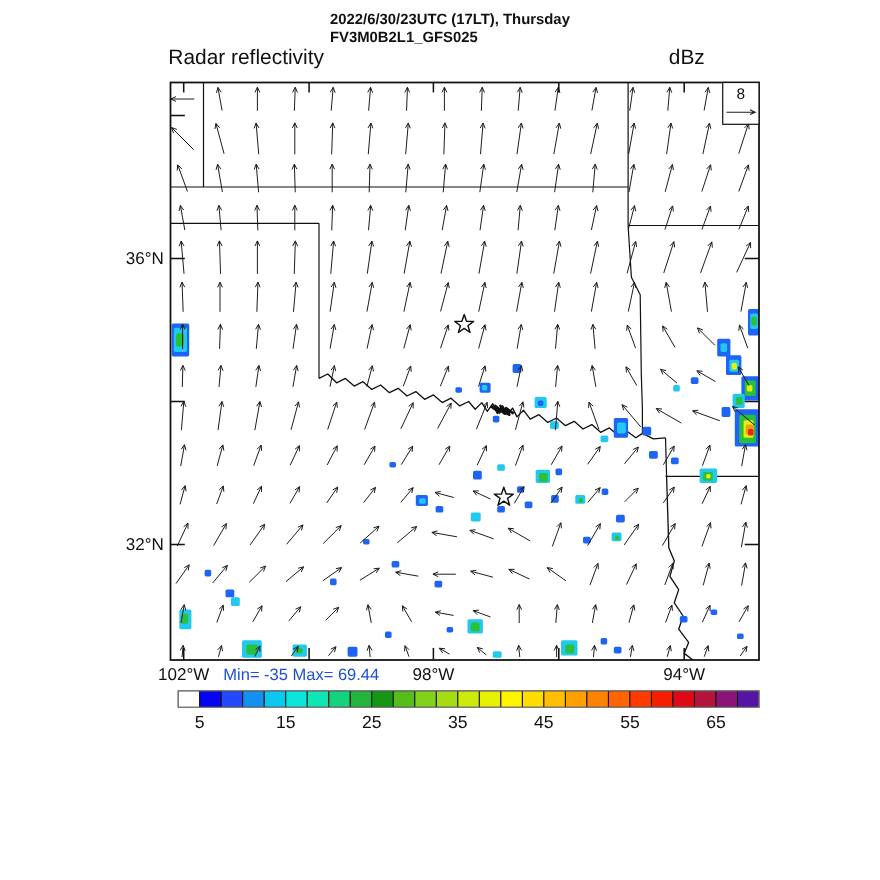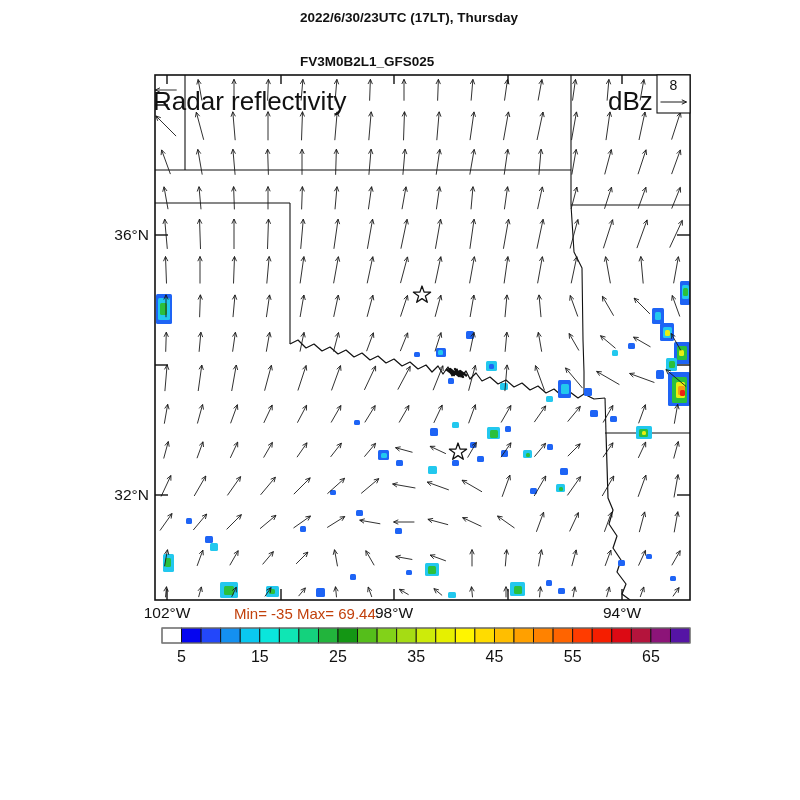--- a/index.html
+++ b/index.html
@@ -1,30 +1,30 @@
 <!DOCTYPE html>
 <html><head>
 <meta charset="utf-8">
 <style>
   html,body{margin:0;padding:0;background:#fff;}
   #page{position:relative;width:704px;height:800px;background:#ffffff;overflow:hidden;
         font-family:"Liberation Sans", sans-serif;}
   .abs{position:absolute;}
   .title-line{font-weight:bold;font-size:13.5px;color:#111;white-space:nowrap;}
-  .big-label{font-size:26px;color:#111;white-space:nowrap;margin-top:44px;}
-  .axis-label{font-size:15px;color:#c2410c;white-space:nowrap;margin-left:31px;}
+  .big-label{font-size:19px;color:#111;white-space:nowrap;}
+  .axis-label{font-size:15px;color:#1d4ed8;white-space:nowrap;}
   svg text{font-family:"Liberation Sans", sans-serif;}
 </style>
 </head>
 <body>
 
 <div id="page">
 
   <div class="abs title-line" style="left:300px;top:10px;">2022/6/30/23UTC (17LT), Thursday</div>
-  <div class="abs title-line" style="left:300px;top:26px;margin-top:28px;">FV3M0B2L1_GFS025</div>
+  <div class="abs title-line" style="left:300px;top:26px;">FV3M0B2L1_GFS025</div>
 
   <div class="abs big-label" style="left:153px;top:42px;">Radar reflectivity</div>
   <div class="abs big-label" style="left:608px;top:42px;">dBz</div>
 
   <div class="abs axis-label" style="left:203px;top:605px;">Min= -35 Max= 69.44</div>
 
   <svg id="plot" class="abs" style="left:0;top:0;" width="800" height="800" viewBox="0 0 800 800">
       <defs>
         <clipPath id="mapclip">
           <rect x="155" y="75" width="535" height="525"></rect>

